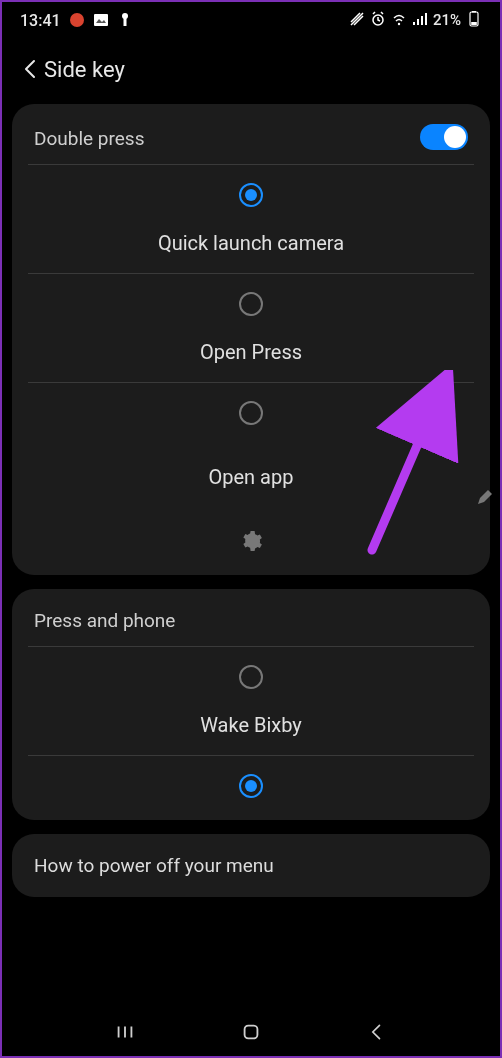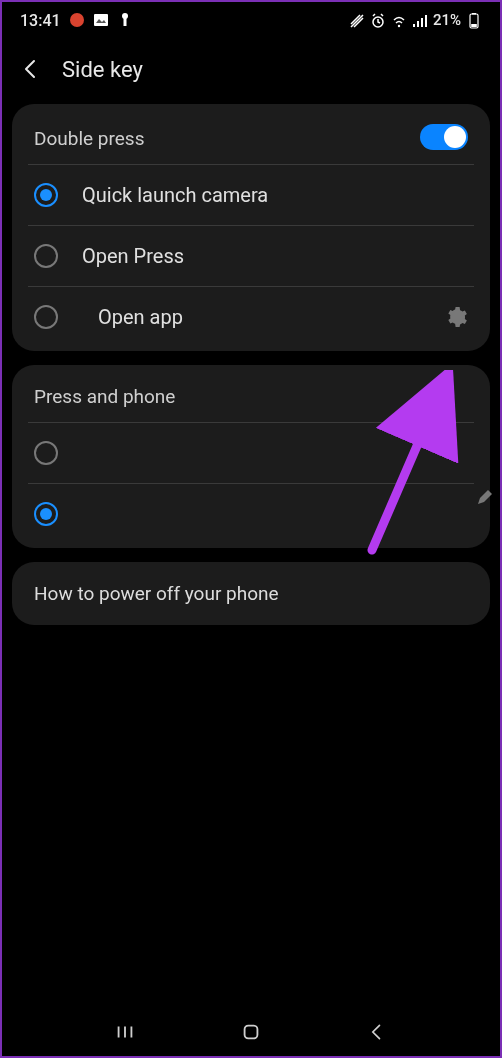--- a/index.html
+++ b/index.html
@@ -26,34 +26,33 @@
       font-size: 16px;
       font-weight: 500;
     }
     .status-left {
       display: flex;
       align-items: center;
       gap: 8px;
     }
     .status-right {
       display: flex;
-      align-items: flex-end;
+      align-items: flex-start;
       gap: 5px;
       font-size: 15px;
     }
     .status-icon {
       width: 16px;
       height: 16px;
       display: inline-flex;
     }
     .header {
       display: flex;
       align-items: center;
       padding: 18px 16px 22px 16px;
-      gap: 18px;
     }
     .back-icon {
       width: 26px;
       height: 26px;
       display: flex;
       align-items: center;
       justify-content: center;
     }
     .header-title {
       font-size: 22px;
@@ -99,20 +98,21 @@
       background: #fff;
       top: 2px;
       right: 2px;
     }
     .radio-row {
       display: flex;
       align-items: center;
       padding: 18px 6px;
       border-bottom: 1px solid #3a3a3a;
       gap: 24px;
+      flex-direction: column;
     }
     .radio-row:last-child {
       border-bottom: none;
       padding-bottom: 4px;
       gap: 40px;
     }
     .radio {
       width: 24px;
       height: 24px;
       border-radius: 50%;
@@ -280,28 +280,29 @@
           <path fill="#787878" d="M12 8a4 4 0 100 8 4 4 0 000-8zm9 4a7.5 7.5 0 00-.14-1.4l2-1.56-2-3.46-2.35.95a7.6 7.6 0 00-2.42-1.4L15.6 2h-4l-.49 2.53a7.6 7.6 0 00-2.42 1.4l-2.35-.95-2 3.46 2 1.56A7.5 7.5 0 006.2 12c0 .48.05.94.14 1.4l-2 1.56 2 3.46 2.35-.95c.72.6 1.54 1.07 2.42 1.4L11.6 22h4l.49-2.53a7.6 7.6 0 002.42-1.4l2.35.95 2-3.46-2-1.56c.09-.46.14-.92.14-1.4z"></path>
         </svg>
     </div>
   </div>
 </div>
 
 <div class="card">
   <div class="card-title-nohdr">Press and phone</div>
   <div class="radio-row">
     <div class="radio"></div>
+    <div class="radio-label">Wake Bixby</div>
   </div>
   <div class="radio-row">
     <div class="radio checked"></div>
   </div>
 </div>
 
 <div class="info-card">
-  <div class="info-text">How to power off your phone</div>
+  <div class="info-text">How to power off your menu</div>
 </div>
 
 <svg class="arrow-annotation" width="140" height="190">
   <defs>
     <marker id="ah" markerWidth="10" markerHeight="10" refX="7" refY="5" orient="auto">
       <path d="M0 0 L10 5 L0 10 Z" fill="#b43bf0"></path>
     </marker>
   </defs>
   <line x1="40" y1="180" x2="110" y2="18" stroke="#b43bf0" stroke-width="9" marker-end="url(#ah)" stroke-linecap="round"></line>
 </svg>

